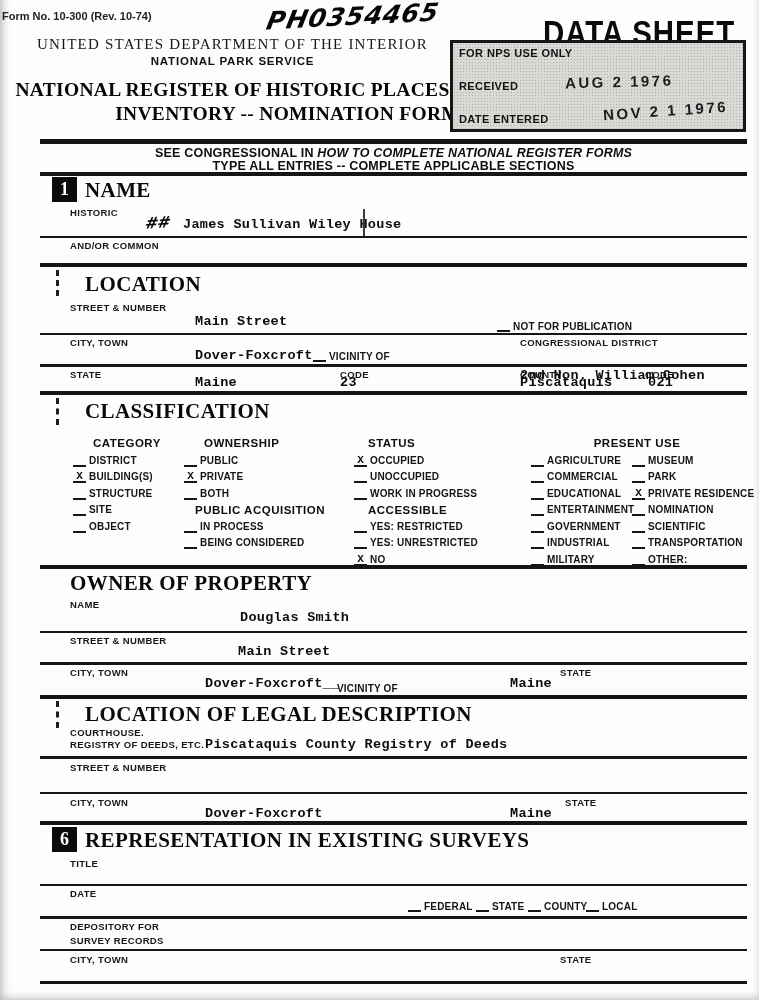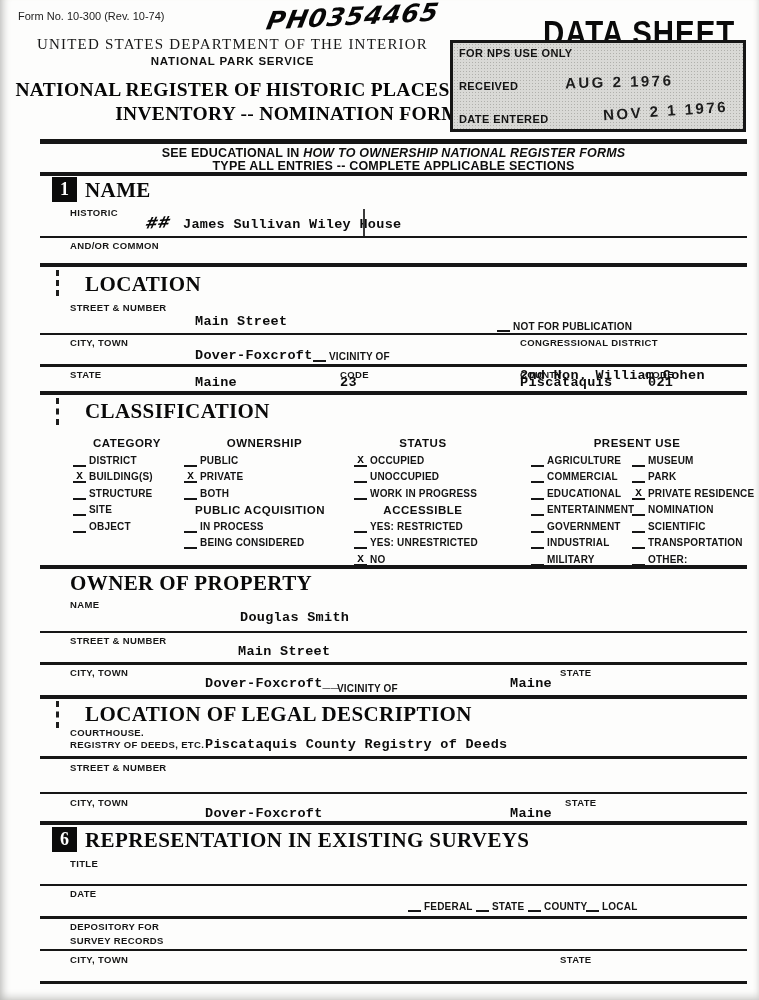--- a/index.html
+++ b/index.html
@@ -12,21 +12,21 @@
   .lbl{font:700 9.5px/1.2 "Liberation Sans",sans-serif;letter-spacing:.35px;color:#161616;white-space:nowrap;}
   .tw{font:700 13.5px/1.2 "Liberation Mono",monospace;letter-spacing:.3px;color:#0c0c0c;white-space:nowrap;}
   .h-section{font:700 21px/1.1 "Liberation Serif",serif;letter-spacing:.4px;color:#090909;white-space:nowrap;}
   .numbox{width:25px;height:25px;background:#0b0b0b;color:#fff;text-align:center;
           font:700 18px/25px "Liberation Serif",serif;}
   .blank{display:inline-block;width:13px;height:11px;border-bottom:2px solid #161616;margin-right:3px;
          font:700 11px/12px "Liberation Mono",monospace;text-align:center;color:#0c0c0c;}
   .cb{display:flex;align-items:flex-end;white-space:nowrap;}
   .cb-lbl{font:700 10px/1.1 "Liberation Sans",sans-serif;letter-spacing:.2px;color:#141414;white-space:nowrap;}
   .col .cb{height:16.5px;align-items:center;}
-  .col-head{font:700 11.5px/18px "Liberation Sans",sans-serif;letter-spacing:.5px;color:#0e0e0e;white-space:nowrap;text-align:center;}
+  .col-head{font:700 11.5px/18px "Liberation Sans",sans-serif;letter-spacing:.5px;color:#0e0e0e;white-space:nowrap;}
   .tiny-sans{font:700 11px/1.2 "Liberation Sans",sans-serif;color:#222;white-space:nowrap;}
   .hdr-center{position:absolute;left:5px;top:0;width:455px;text-align:center;}
   .dept{position:absolute;left:0;right:0;top:36px;font:400 15px/1.1 "Liberation Serif",serif;letter-spacing:1.2px;color:#181818;}
   .agency{position:absolute;left:0;right:0;top:55px;font:700 11.5px/1.1 "Liberation Sans",sans-serif;letter-spacing:.8px;}
   .ftitle1{position:absolute;left:0;right:0;top:79px;font:700 19.5px/1.1 "Liberation Serif",serif;letter-spacing:.3px;color:#060606;}
   .ftitle2{position:absolute;left:0;right:0;top:103px;font:700 19.5px/1.1 "Liberation Serif",serif;letter-spacing:.3px;color:#060606;text-align:right;}
   .handwritten{font:700 italic 25px/1 "DejaVu Sans",sans-serif;transform:skewX(-14deg) rotate(-3deg);
                letter-spacing:1px;color:#070707;}
   .datasheet{font:700 30px/1 "Liberation Sans",sans-serif;letter-spacing:1px;transform:scaleY(1.18) scaleX(.98);
              transform-origin:left top;color:#0a0a0a;white-space:nowrap;}
@@ -37,42 +37,42 @@
   .instr{position:absolute;left:40px;width:707px;text-align:center;font:700 12.5px/1.15 "Liberation Sans",sans-serif;
          letter-spacing:.2px;color:#0e0e0e;white-space:nowrap;}
   .instr .it{font-style:italic;}
   .tick{position:absolute;width:1.5px;background:#3a3a3a;}
 </style>
 </head>
 <body>
 
 <div class="page">
 
-  <div class="abs tiny-sans" style="left:18px;top:10px;font-weight:400;">Form No. 10-300 (Rev. 10-74)</div>
+  <div class="abs tiny-sans" style="left:2px;top:10px;font-weight:700;">Form No. 10-300 (Rev. 10-74)</div>
   <div class="abs handwritten" style="left:268px;top:4px;">PH0354465</div>
 
   <div class="hdr-center">
     <div class="dept">UNITED STATES DEPARTMENT OF THE INTERIOR</div>
     <div class="agency">NATIONAL PARK SERVICE</div>
     <div class="ftitle1">NATIONAL REGISTER OF HISTORIC PLACES</div>
     <div class="ftitle2">INVENTORY -- NOMINATION FORM</div>
   </div>
 
   <div class="abs datasheet" style="left:543px;top:15px;">DATA SHEET</div>
 
   <div class="npsbox">
     <div class="abs npslbl" style="left:6px;top:4px;">FOR NPS USE ONLY</div>
     <div class="abs npslbl" style="left:6px;top:37px;">RECEIVED</div>
     <div class="abs stamp" style="left:112px;top:31px;transform:rotate(-1.5deg);">AUG 2  1976</div>
     <div class="abs npslbl" style="left:6px;top:70px;">DATE ENTERED</div>
     <div class="abs stamp" style="left:150px;top:60px;transform:rotate(-4deg);">NOV 2 1 1976</div>
   </div>
 
   <div class="rule" style="left:40px;top:139px;width:707px;height:5px;"></div>
-  <div class="instr" style="top:146px;"><span>SEE EDUCATIONAL IN </span><span class="it">HOW TO OWNERSHIP NATIONAL REGISTER FORMS</span></div>
+  <div class="instr" style="top:146px;"><span>SEE CONGRESSIONAL IN </span><span class="it">HOW TO COMPLETE NATIONAL REGISTER FORMS</span></div>
   <div class="instr" style="top:159px;">TYPE ALL ENTRIES -- COMPLETE APPLICABLE SECTIONS</div>
   <div class="rule" style="left:40px;top:172px;width:707px;height:4px;"></div>
 
   <div class="abs numbox" style="left:52px;top:177px;">1</div>
   <div class="abs h-section" style="left:85px;top:179px;">NAME</div>
   <div class="abs lbl" style="left:70px;top:207px;">HISTORIC</div>
   <div class="abs handwritten" style="left:145px;top:215px;font-size:16px;">##</div>
   <div class="abs tw" style="left:183px;top:217px;">James Sullivan Wiley House</div>
   <div class="tick" style="left:363px;top:209px;height:27px;"></div>
   <div class="rule" style="left:40px;top:236px;width:707px;height:2px;"></div>

